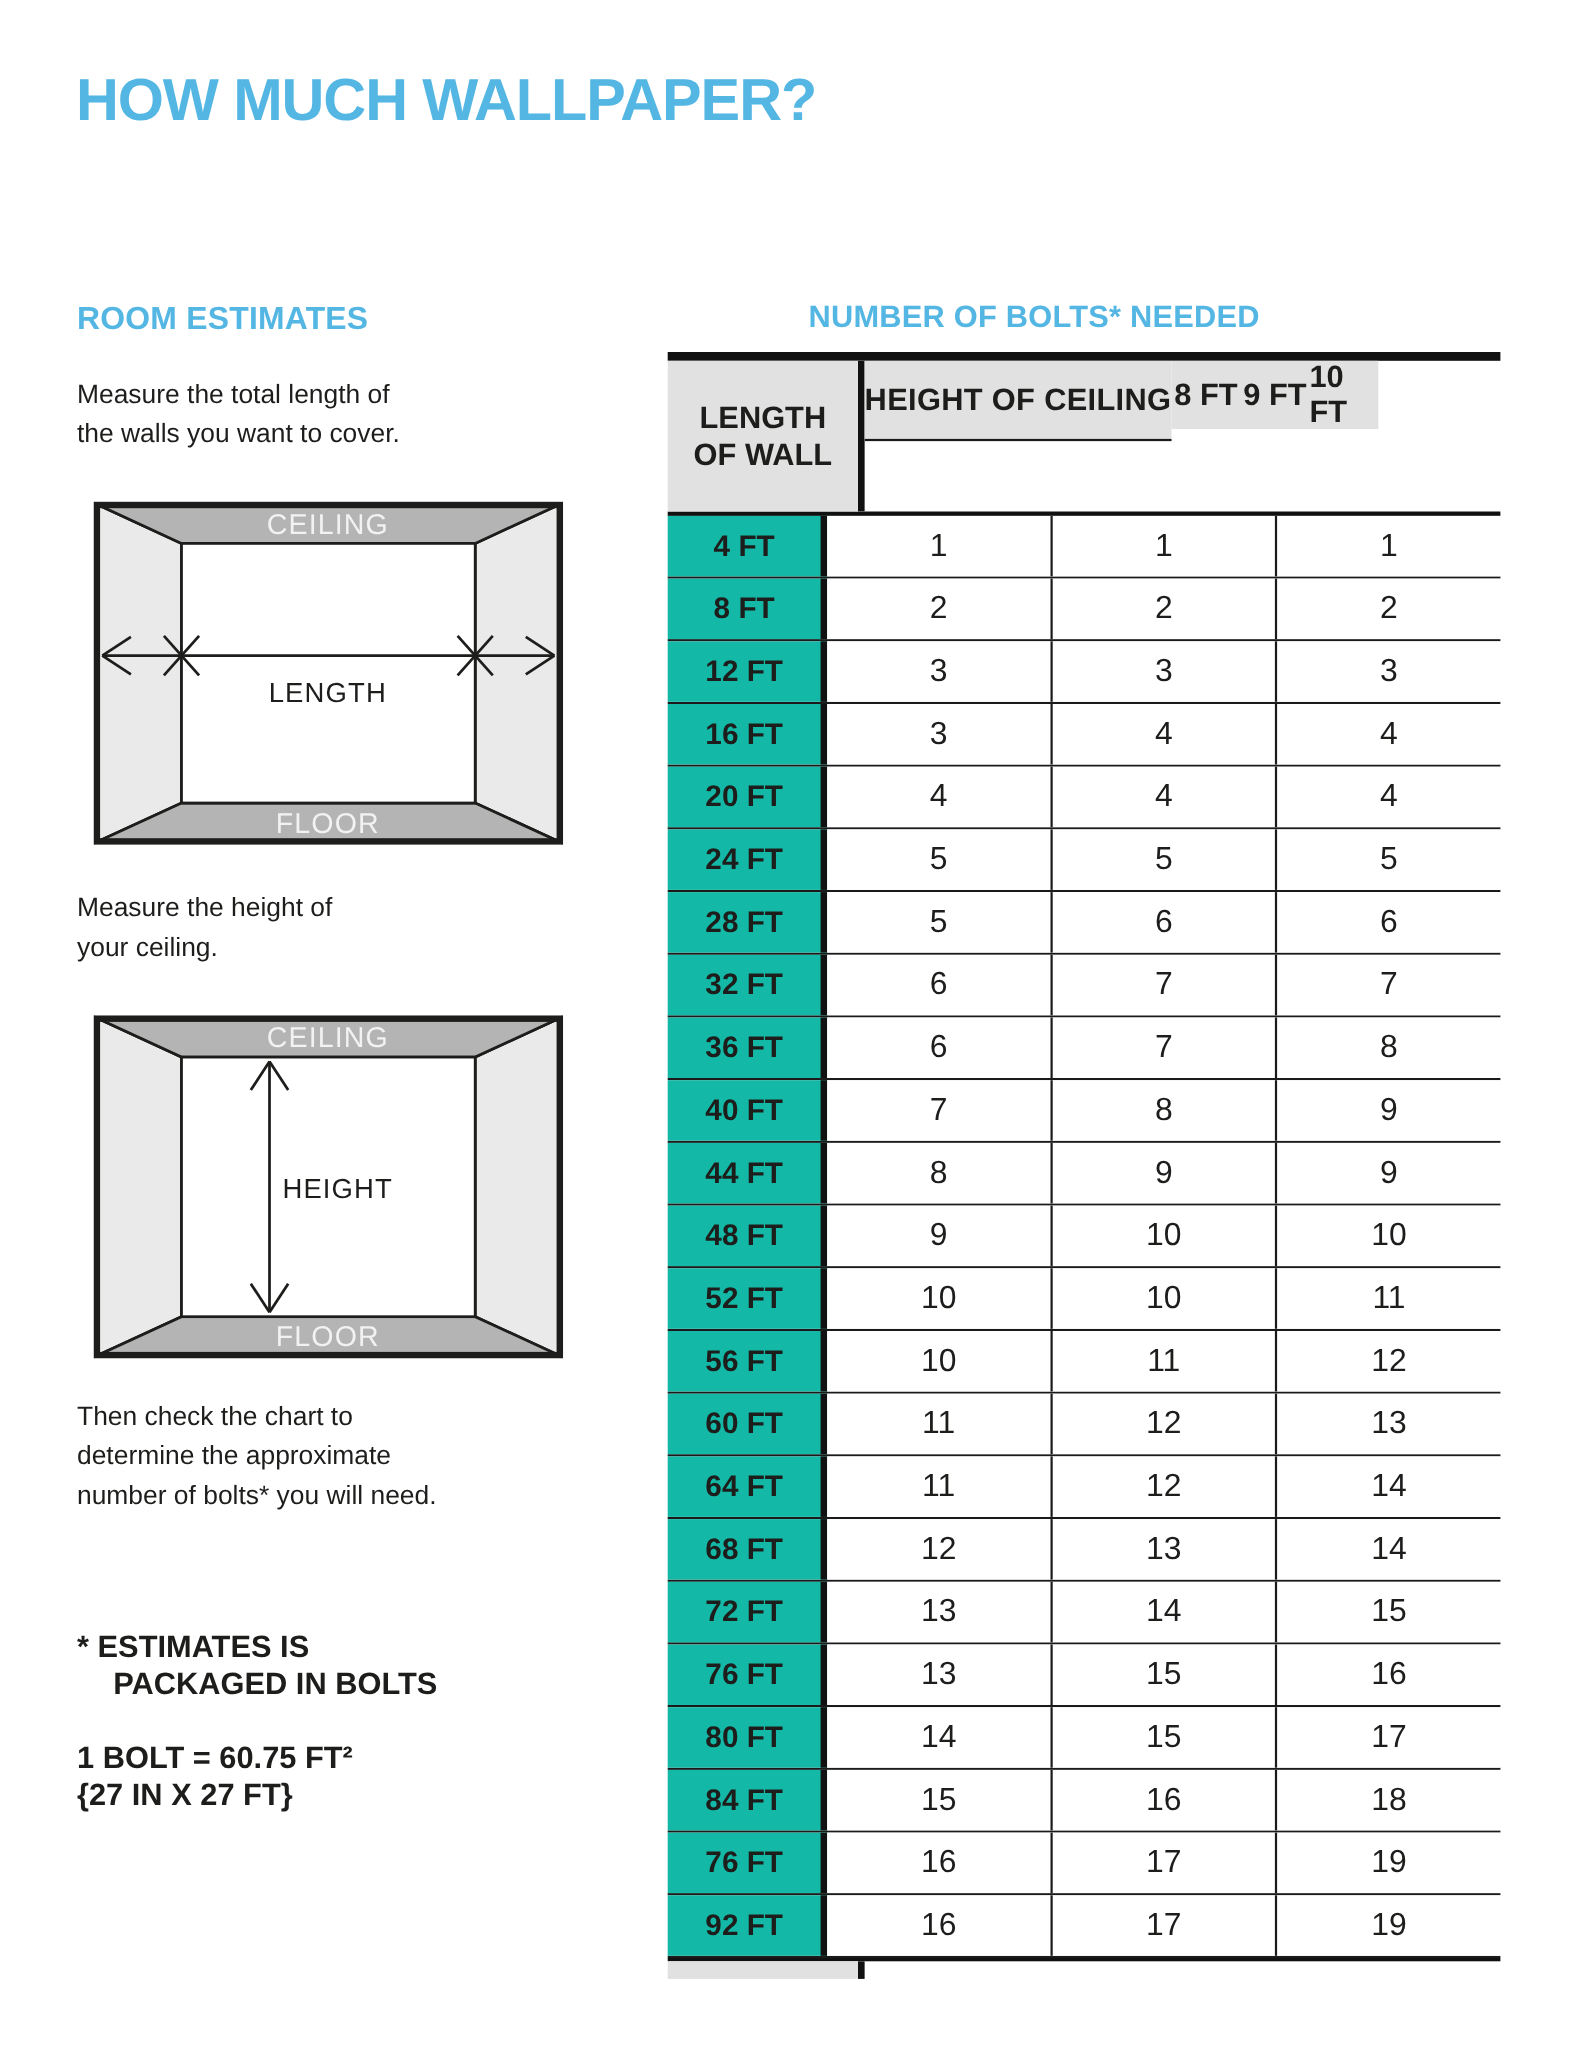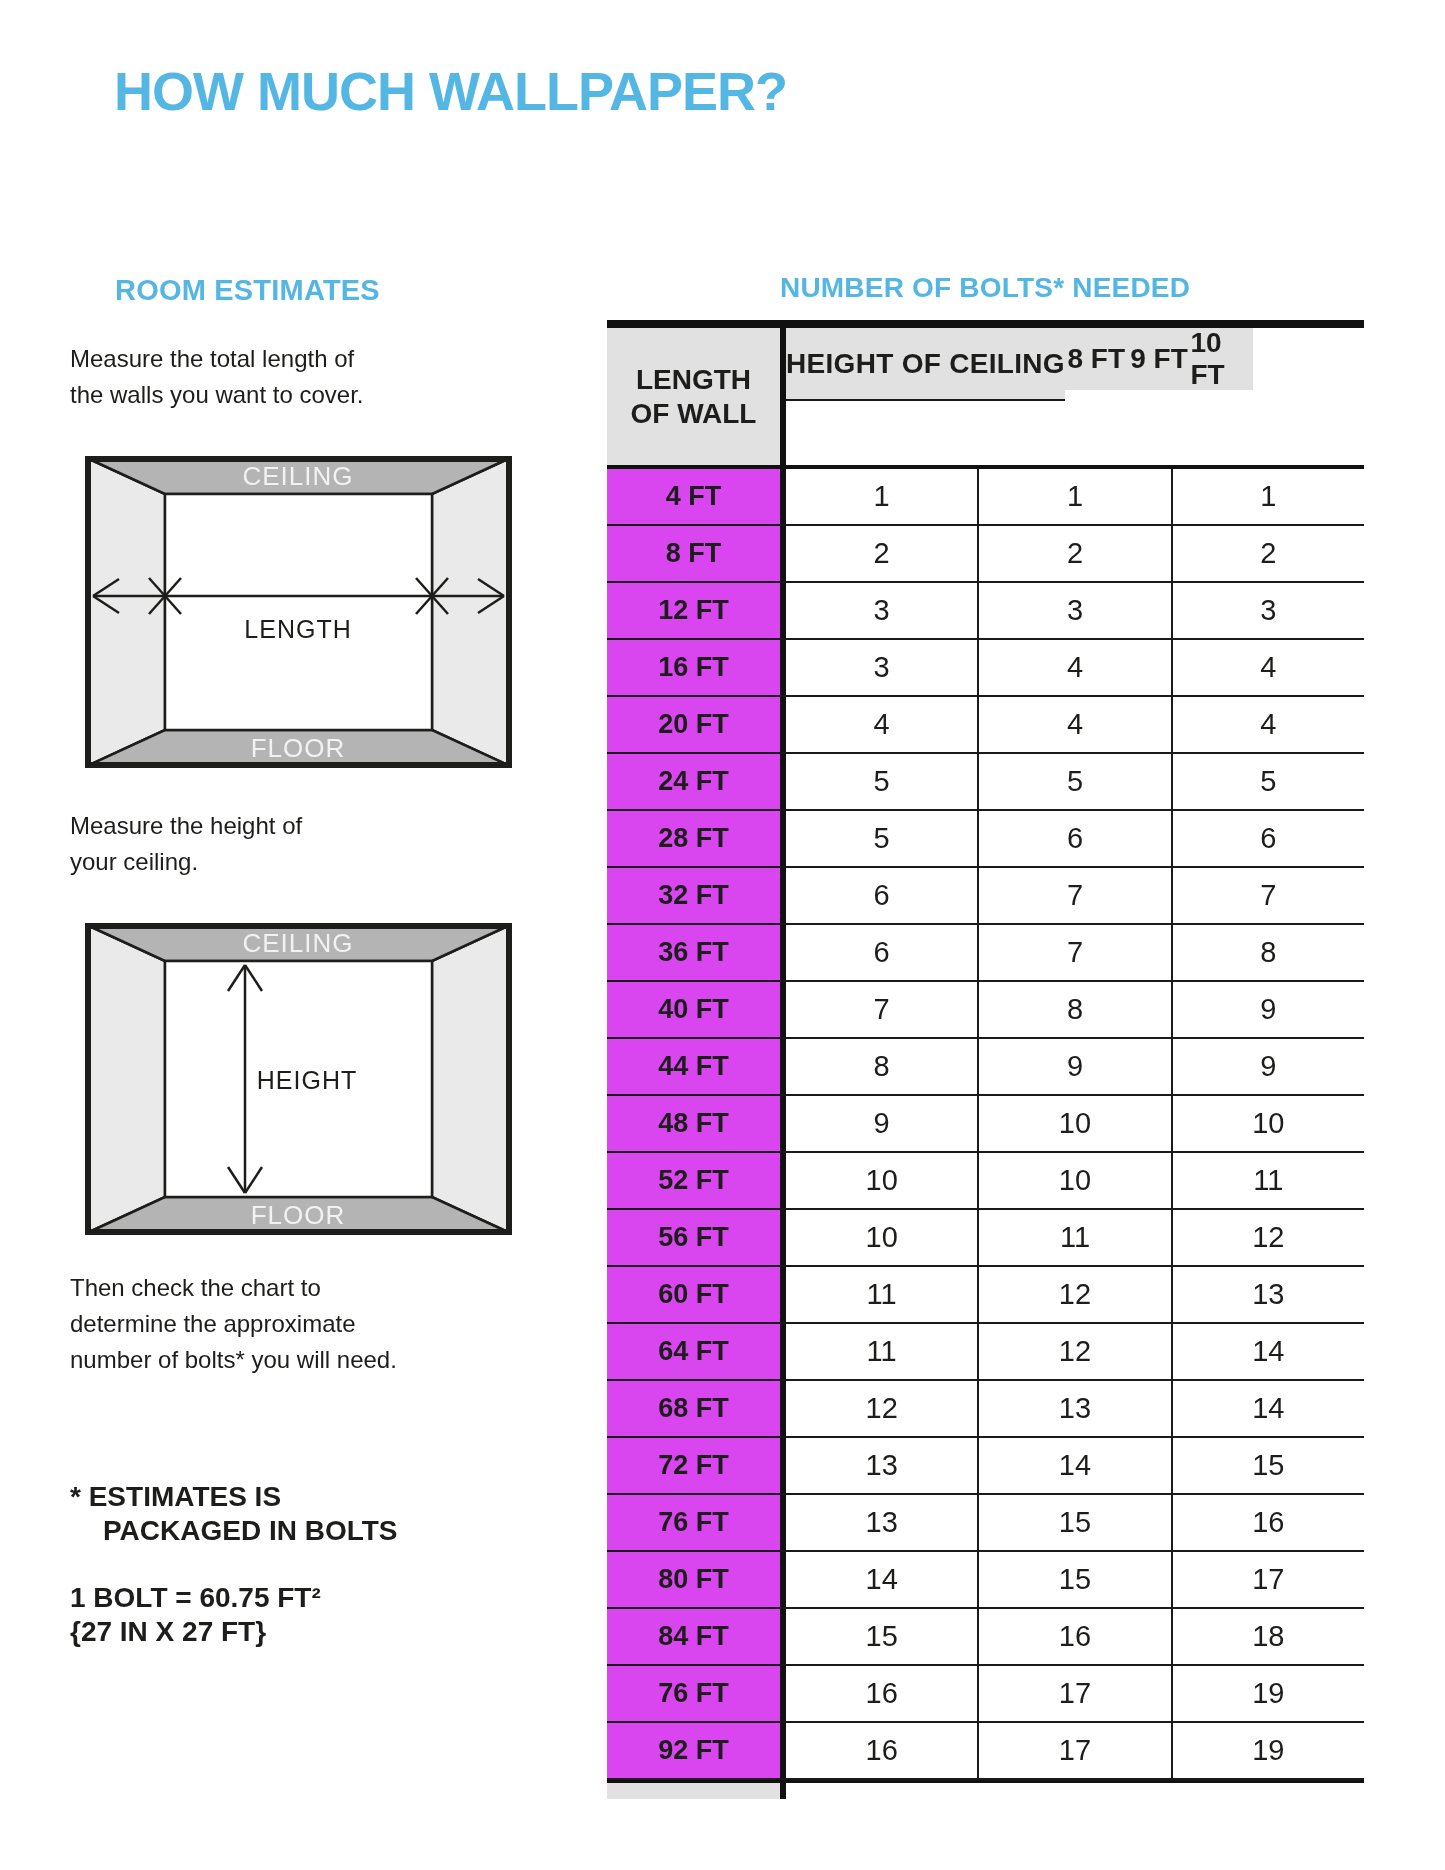--- a/index.html
+++ b/index.html
@@ -1,21 +1,21 @@
 <!DOCTYPE html>
 <html><head>
 <meta charset="utf-8">
 <style>
   html,body{margin:0;padding:0;background:#ffffff;}
   #page{
     position:relative;width:1445px;height:1870px;background:#ffffff;overflow:hidden;
     font-family:"Liberation Sans", sans-serif;color:#1d1d1b;
   }
   .abs{position:absolute;}
-  .accent{color:#54b6e3;margin-left:45px;}
+  .accent{color:#54b6e3;}
   #main-title{left:69px;top:60px;font-size:54px;font-weight:bold;letter-spacing:-1px;}
   #room-estimates-heading{left:70px;top:274px;font-size:29px;font-weight:bold;letter-spacing:0.2px;}
   #bolts-heading{left:735px;top:272px;font-size:28px;font-weight:bold;letter-spacing:0.2px;}
   .para{left:70px;font-size:24px;line-height:36px;white-space:pre-line;}
   #para-length{top:341px;}
   #para-height{top:808px;}
   #para-chart{top:1270px;}
   .footnote{left:70px;font-size:28px;font-weight:bold;line-height:34px;}
   #footnote-block{top:1480px;}
   #footnote-line2{padding-left:33px;}
@@ -39,21 +39,21 @@
     display:flex;align-items:center;justify-content:center;font-size:28px;font-weight:bold;letter-spacing:0.3px;
   }
   .t-subheader{height:62px;background:#e1e1e1;display:flex;}
   .t-subheader > div{
     flex:1 1 0;display:flex;align-items:center;justify-content:center;
     font-size:28px;font-weight:bold;
   }
   .t-headline{height:4px;background:#111111;}
   .t-row{display:flex;height:57px;box-sizing:border-box;border-bottom:2.5px solid #1a1a1a;}
   .t-label{
-    width:179px;box-sizing:border-box;border-right:6px solid #111111;background:#d946ef;
+    width:145px;box-sizing:border-box;border-right:6px solid #111111;background:#14b8a6;
     display:flex;align-items:center;justify-content:center;font-size:27px;font-weight:bold;text-align:right;
   }
   .t-vals{flex:1;display:flex;}
   .t-val{
     flex:1 1 0;box-sizing:border-box;background:#ffffff;
     display:flex;align-items:center;justify-content:center;font-size:29px;
   }
   .t-val.bl{border-left:2px solid #1a1a1a;}
   .t-bottomborder{height:3px;background:#111111;}
   .t-stub{width:179px;box-sizing:border-box;border-right:6px solid #111111;height:16px;background:#e1e1e1;}

